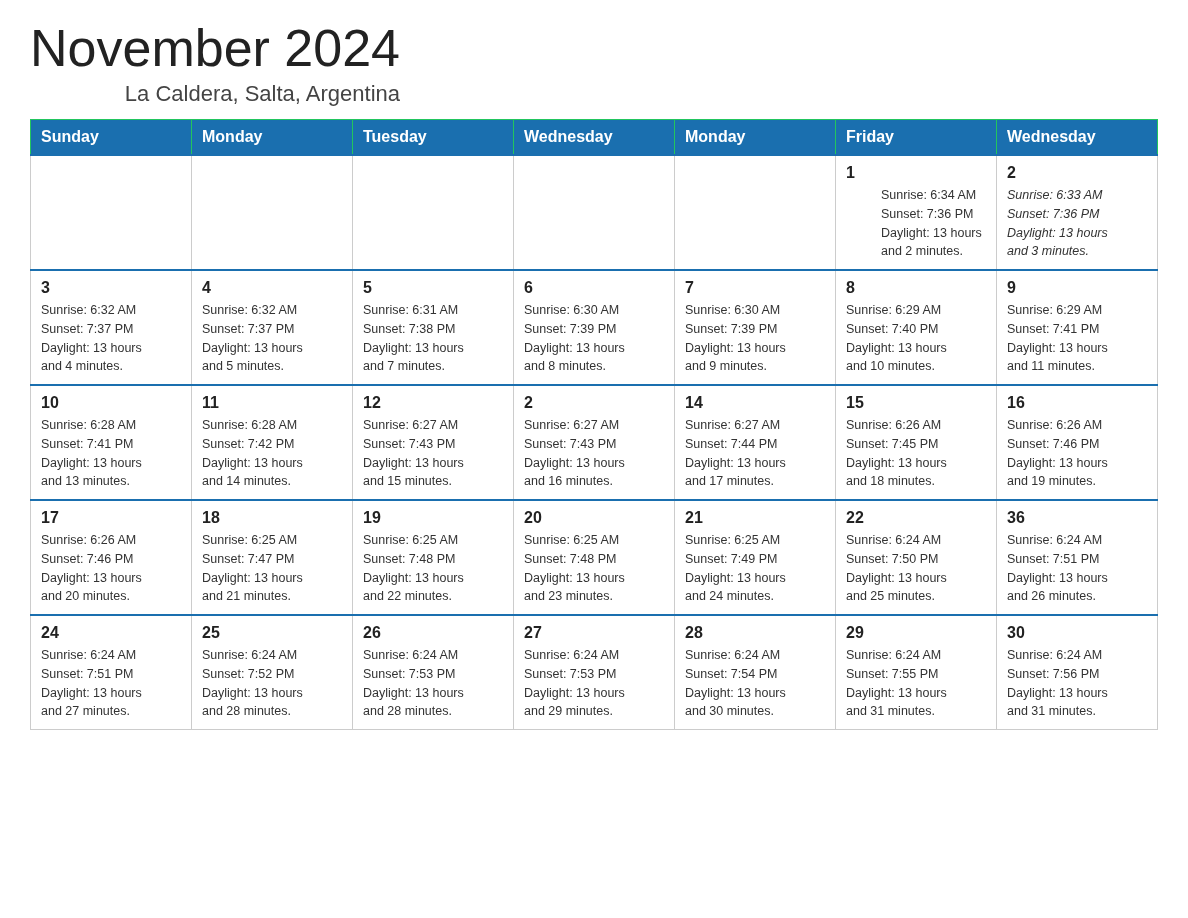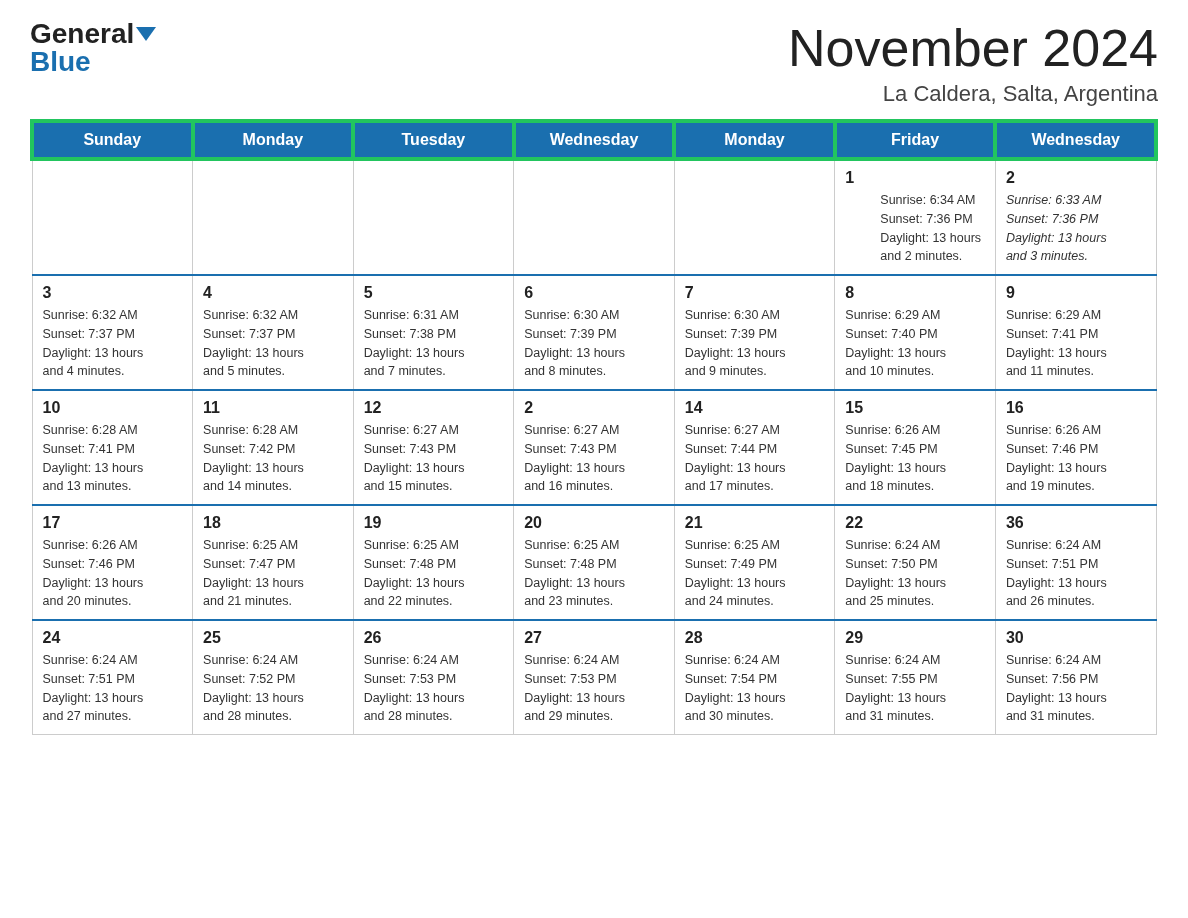--- a/index.html
+++ b/index.html
@@ -60,22 +60,22 @@
       width: 100%;
       border-collapse: collapse;
       margin-top: 12px;
     }
     .calendar-table th {
       background-color: #1a6faf;
       color: #fff;
       font-size: 16px;
       font-weight: bold;
       padding: 8px 10px;
-      text-align: center;
-      border: 4px solid #22c55e;
+      text-align: left;
+      border: 1px solid #22c55e;
     }
     .calendar-table td {
       vertical-align: top;
       padding: 8px 10px;
       font-size: 13px;
       border: 1px solid #ccc;
       width: 14.28%;
       min-height: 90px;
       background: #fff;
     }
@@ -99,27 +99,20 @@
     }
     .logo-icon-row {
       display: flex;
       align-items: center;
     }
   </style>
 </head>
 <body>
 
 <div class="header-row">
-  <div class="logo">
-    <div class="logo-icon-row">
-      <span class="logo-text-general">General</span>
-      <span class="logo-triangle"></span>
-    </div>
-    <span class="logo-text-blue">Blue</span>
-  </div>
   <div class="title-block">
     <div class="month-year">November 2024</div>
     <div class="location">La Caldera, Salta, Argentina</div>
   </div>
 </div>
 
 <table class="calendar-table">
   <thead>
     <tr>
     <th>Sunday</th>

